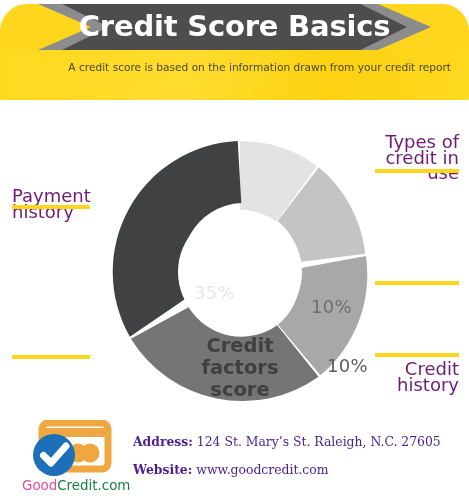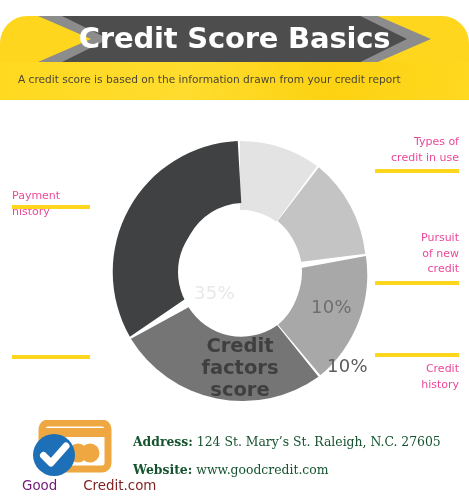--- a/index.html
+++ b/index.html
@@ -11,21 +11,21 @@
     height: 500px;
     background: #ffffff;
     font-family: "DejaVu Sans", sans-serif;
     overflow: hidden;
     position: relative;
   }
 
   
   .header {
     position: absolute;
-    left: 0; top: 16px;
+    left: 0; top: 4px;
     width: 469px;
     height: 117px;
     background: #ffd61e;
     overflow: hidden;
     border-radius: 27px;
   }
   .header-sheen {
     position: absolute;
     left: 0; top: 46px;
     width: 469px; height: 54px;
@@ -54,21 +54,21 @@
     color: #ffffff;
     font-size: 29px;
     font-weight: bold;
     letter-spacing: -0.2px;
     font-family: "DejaVu Sans", sans-serif;
   }
   .header-sub {
     position: absolute;
     left: 18px; top: 56px;
     width: 433px;
-    text-align: left;
+    text-align: right;
     color: #4a4636;
     font-size: 10.6px;
     line-height: 15px;
     font-family: "DejaVu Sans", sans-serif;
   }
   .header-sub div { white-space: nowrap; }
 
   
   .chart-area {
     position: absolute;
@@ -105,23 +105,23 @@
     color: #3f3f3f;
     font-size: 19.5px;
     font-weight: bold;
     line-height: 22px;
     font-family: "DejaVu Sans", sans-serif;
   }
 
   
   .label {
     position: absolute;
-    font-size: 11px;
+    font-size: 18px;
     line-height: 15.5px;
-    color: #ec4899;
+    color: #701a75;
     font-family: "DejaVu Sans", sans-serif;
   }
   .label.left  { left: 12px; text-align: left; width: 92px; }
   .label.right { right: 10px; text-align: right; width: 104px; }
   .ybar {
     position: absolute;
     height: 4px;
     background: #ffd61e;
   }
   .ybar.left  { left: 12px; width: 78px; }
@@ -142,31 +142,31 @@
   }
   .logo svg { display: block; }
   .logo-text {
     position: absolute;
     left: -6px; top: 58px;
     width: 116px;
     font-size: 13.4px;
     font-family: "DejaVu Sans", sans-serif;
     white-space: nowrap;
   }
-  .logo-good { color: #701a75; }
-  .logo-credit { color: #7f1d1d; margin-left: 26px; }
+  .logo-good { color: #ec4899; }
+  .logo-credit { color: #15803d; }
 
   .contact {
     position: absolute;
     left: 133px; top: 16px;
     font-family: "DejaVu Serif", serif;
   }
   .contact-row {
     font-size: 12.4px;
-    color: #14532d;
+    color: #4c1d95;
     margin-bottom: 13px;
     white-space: nowrap;
   }
   .contact-row b { font-weight: bold; }
   .contact-row span { font-weight: normal; }
 </style>
 </head>
 <body>
 
 <div class="header">
@@ -218,25 +218,20 @@
   <div class="ybar left" style="top: 255px;"></div>
   <div class="label left" style="top: 263px;">
   </div>
 
   <div class="label right" style="top: 34px;">
     <div>Types of</div>
     <div>credit in use</div>
   </div>
   <div class="ybar right" style="top: 69px;"></div>
 
-  <div class="label right" style="top: 130px;">
-    <div>Pursuit</div>
-    <div>of new</div>
-    <div>credit</div>
-  </div>
   <div class="ybar right" style="top: 181px;"></div>
 
   <div class="ybar right" style="top: 253px;"></div>
   <div class="label right" style="top: 261px;">
     <div>Credit</div>
     <div>history</div>
   </div>
 </div>
 
 <div class="footer">

